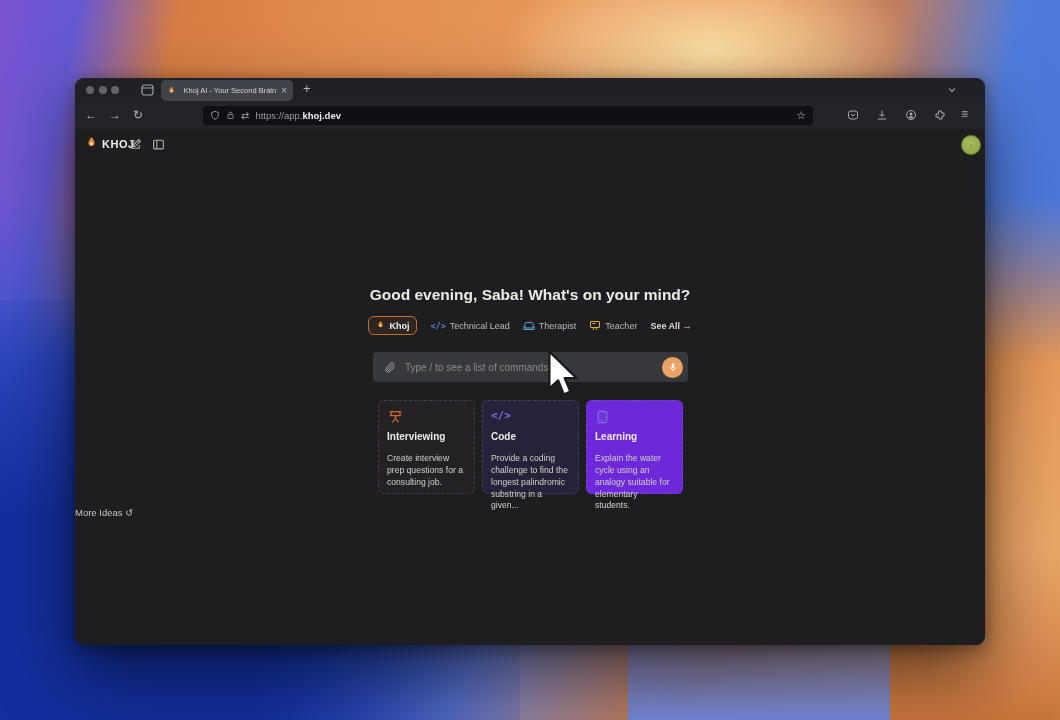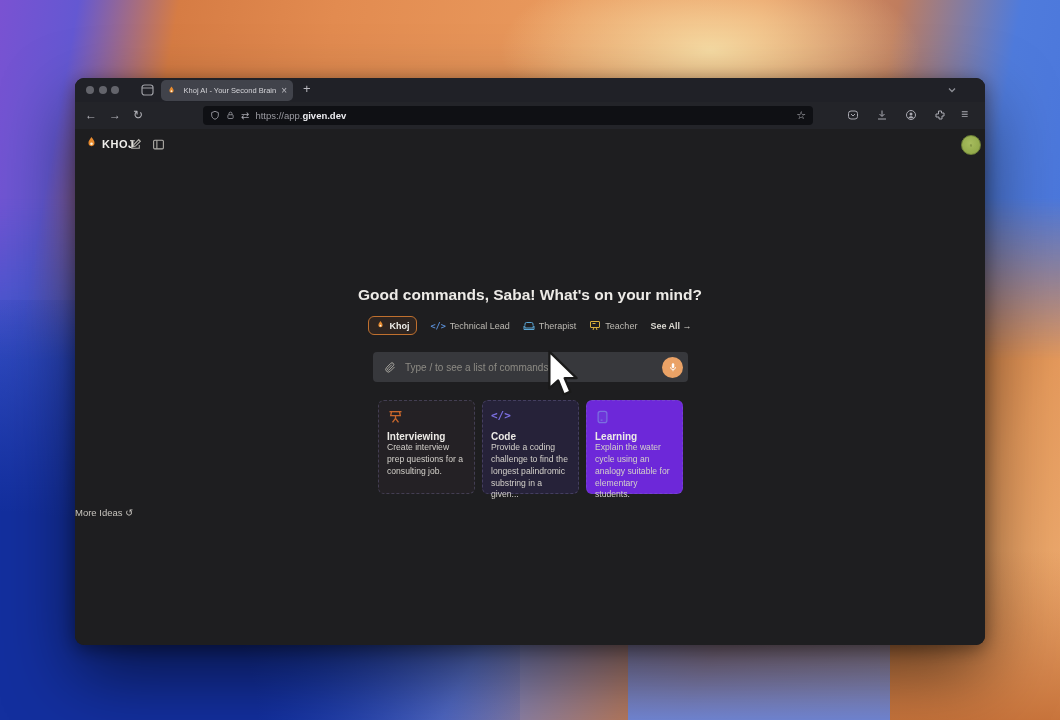--- a/index.html
+++ b/index.html
@@ -80,21 +80,21 @@
     display:flex; align-items:center; justify-content:center; }
 
   .cards { position:absolute; left:303px; top:271px; display:flex; gap:7px; }
   .card { width:97px; height:94px; border-radius:6px; border:1px dashed rgba(140,130,190,.30);
     padding:8px 8px 6px; }
   .card1 { background:#242125; }
   .card2 { background:#262239; }
   .card3 { background:#6d28d9; }
   .card-icon { height:17px; display:flex; align-items:flex-start; }
   .card-title { font-size:10px; font-weight:700; color:#eceae6; margin-top:5px; }
-  .card-body { font-size:8.6px; color:#d3d0ca; line-height:1.38; margin-top:0; }
+  .card-body { font-size:8.6px; color:#d3d0ca; line-height:1.38; margin-top:11px; }
 
   .more-ideas { position:absolute; left:0; top:378px; width:100%; 
     font-size:9.5px; color:#c7c4be; }
 
   
   .cursor { position:fixed; left:546px; top:350px; z-index:50; pointer-events:none; }
 
   svg { display:block; }
 </style>
 </head>
@@ -150,21 +150,21 @@
             <path d="M12 2l8 3v6c0 5.5-3.8 8.8-8 10-4.2-1.2-8-4.5-8-10V5z" fill="none" stroke="currentColor" stroke-width="2"></path>
           </svg>
       </span>
       <span class="field-ic">
         <svg width="9" height="11" viewBox="0 0 24 24">
             <rect x="5" y="10" width="14" height="10" rx="2" fill="none" stroke="currentColor" stroke-width="2"></rect>
             <path d="M8 10V7a4 4 0 0 1 8 0v3" fill="none" stroke="currentColor" stroke-width="2"></path>
           </svg>
       </span>
       <span class="field-ic" style="font-size:10px">⇄</span>
-      <span class="urltext"><span>https://app.</span><b>given.dev</b></span>
+      <span class="urltext"><span>https://app.</span><b>khoj.dev</b></span>
       <span class="star">☆</span>
     </div>
 
     <span class="tb-ic" style="left:772px">
       <svg width="12" height="12" viewBox="0 0 24 24">
           <rect x="3" y="4" width="18" height="16" rx="5" fill="none" stroke="currentColor" stroke-width="2"></rect>
           <path d="M8 10l4 4 4-4" fill="none" stroke="currentColor" stroke-width="2"></path>
         </svg>
     </span>
     <span class="tb-ic" style="left:801px">
@@ -206,21 +206,21 @@
       </span>
       <span class="appbar-ic" style="left:77px">
         <svg width="13" height="13" viewBox="0 0 24 24">
             <rect x="3" y="4" width="18" height="16" rx="2" fill="none" stroke="currentColor" stroke-width="2"></rect>
             <line x1="9" y1="4" x2="9" y2="20" stroke="currentColor" stroke-width="2"></line>
           </svg>
       </span>
       <div class="avatar">◦</div>
     </div>
 
-    <div class="greeting">Good commands, Saba! What's on your mind?</div>
+    <div class="greeting">Good evening, Saba! What's on your mind?</div>
 
     <div class="agent-row">
       <div class="agent agent-selected">
         <svg width="9" height="11" viewBox="0 0 24 26">
             <path fill="#e78a2e" d="M12 1c3.4 4.6 5.6 7.4 5.6 11.3a5.6 5.6 0 1 1-11.2 0C6.4 8.4 8.6 5.6 12 1z"></path>
             <circle cx="12" cy="13.5" r="2.4" fill="#fff3da"></circle>
           </svg>
         <span>Khoj</span>
       </div>
       <div class="agent">

